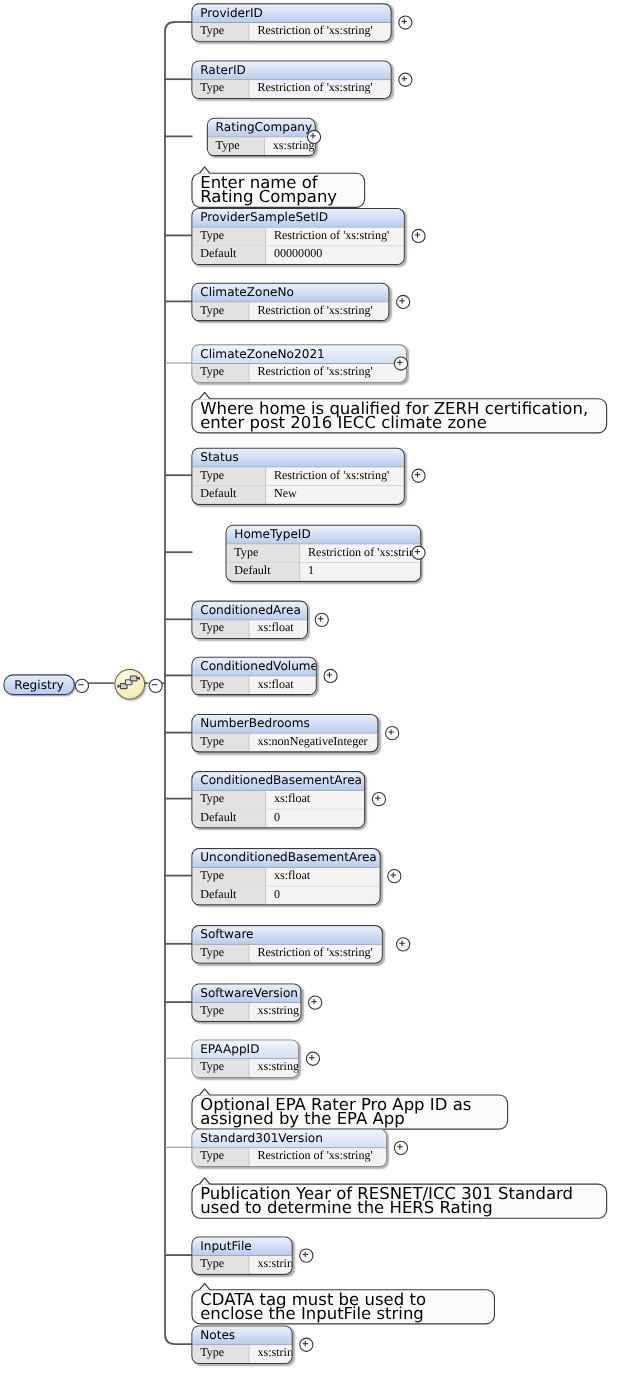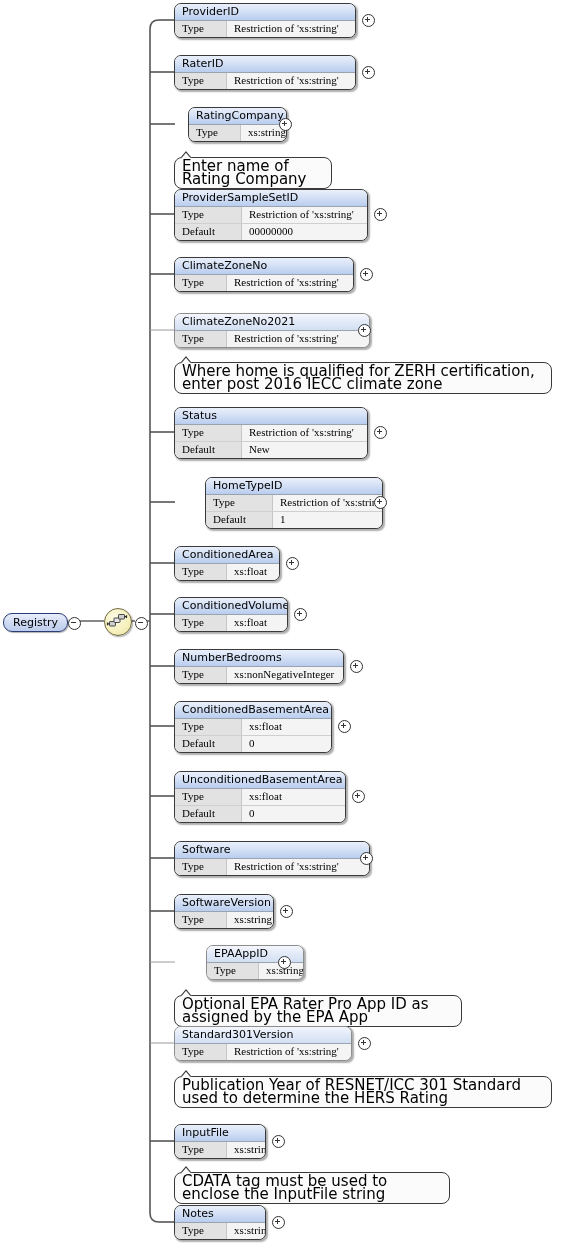--- a/index.html
+++ b/index.html
@@ -334,37 +334,37 @@
         <div class="el-row">
           <span class="el-key" style="flex: 0 0 54px;">Type</span>
           <span class="el-val">xs:float</span>
         </div>
         <div class="el-row">
           <span class="el-key" style="flex: 0 0 54px;">Default</span>
           <span class="el-val">0</span>
         </div>
       </div>
       <div class="toggle plus" style="left: 352px; top: 790px;"></div>
-      <div class="el-box" style="left: 174px; top: 841px; width: 196px;">
+      <div class="el-box" style="left: 174px; top: 841px; width: 174px;">
         <div class="el-head">Software</div>
         <div class="el-row">
           <span class="el-key" style="flex: 0 0 39px;">Type</span>
           <span class="el-val">Restriction of 'xs:string'</span>
         </div>
       </div>
       <div class="toggle plus" style="left: 360px; top: 852px;"></div>
       <div class="el-box" style="left: 174px; top: 894px; width: 100px;">
         <div class="el-head">SoftwareVersion</div>
         <div class="el-row">
           <span class="el-key" style="flex: 0 0 39px;">Type</span>
           <span class="el-val">xs:string</span>
         </div>
       </div>
       <div class="toggle plus" style="left: 280px; top: 905px;"></div>
-      <div class="el-box optional" style="left: 174px; top: 945px; width: 98px; margin-left: 32px;">
+      <div class="el-box optional" style="left: 174px; top: 945px; width: 98px;">
         <div class="el-head">EPAAppID</div>
         <div class="el-row">
           <span class="el-key" style="flex: 0 0 39px;">Type</span>
           <span class="el-val">xs:string</span>
         </div>
       </div>
       <div class="toggle plus" style="left: 278px; top: 956px;"></div>
       <div class="note" style="left: 174px; top: 995px; width: 288px;">Optional EPA Rater Pro App ID as assigned by the EPA App</div>
       <div class="note-tail" style="left: 180px; top: 989px;">
         <svg width="13" height="8" viewBox="0 0 13 8">

